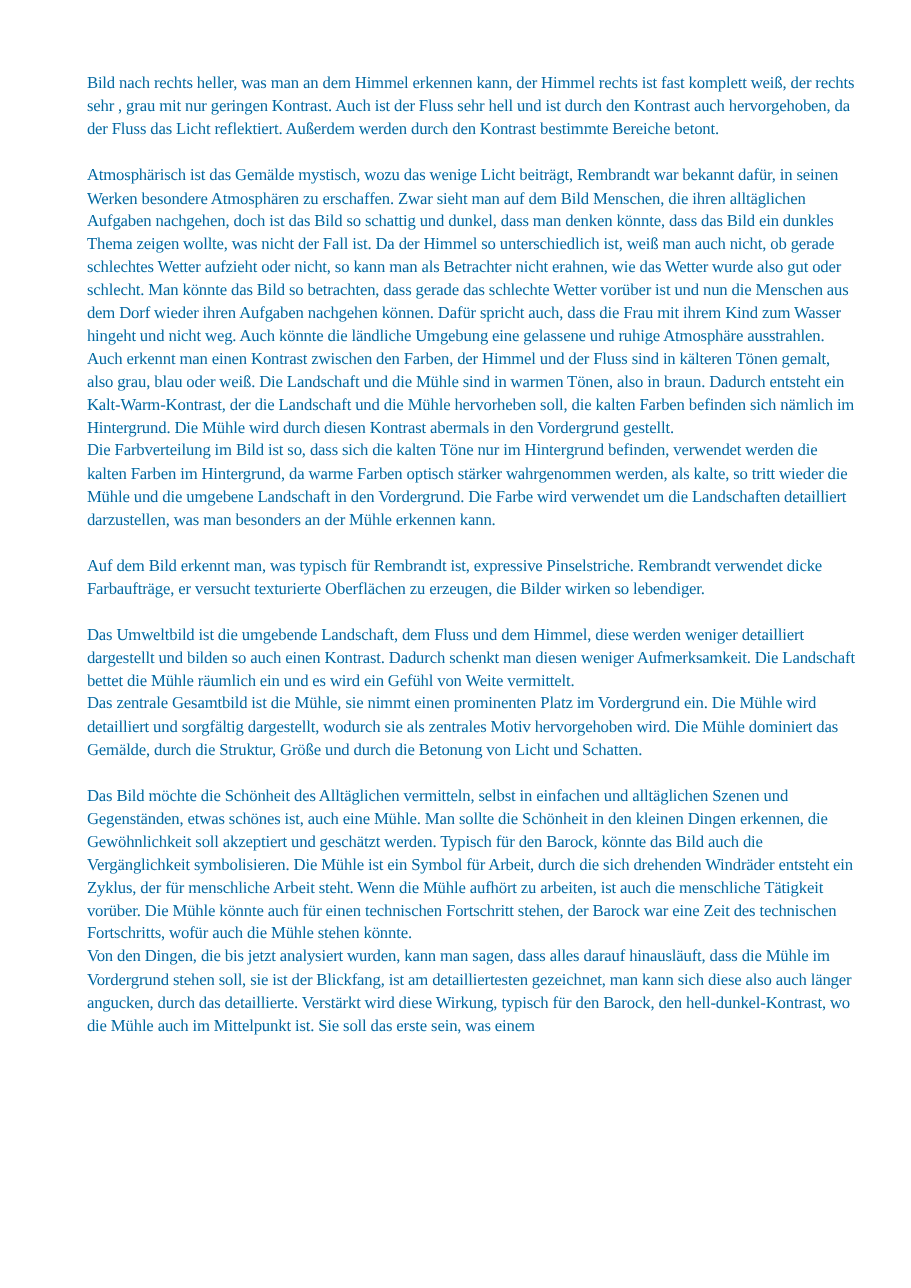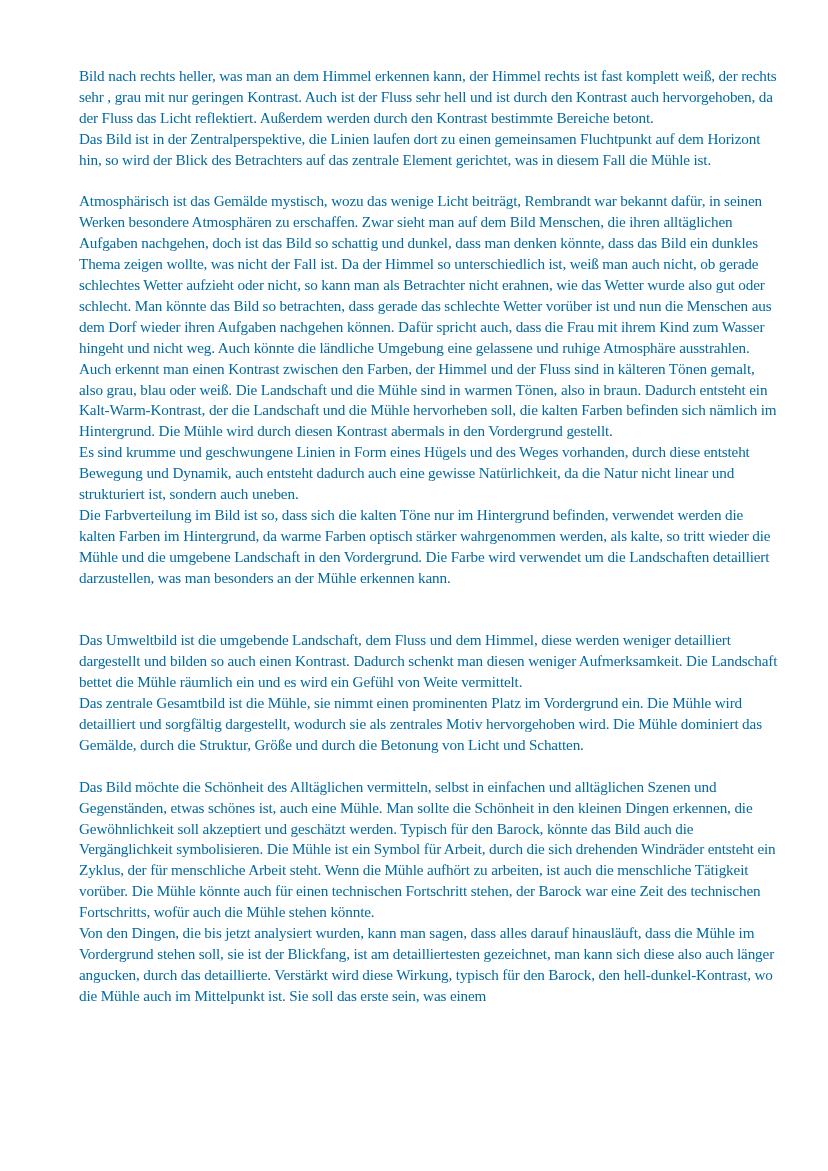--- a/index.html
+++ b/index.html
@@ -30,26 +30,25 @@
     }
     .gap {
       height: 20.9px;
     }
   </style>
 </head>
 <body>
 
 <div class="page">
   <p class="para">Bild nach rechts heller, was man an dem Himmel erkennen kann, der Himmel rechts ist fast komplett weiß, der rechts sehr , grau mit nur geringen Kontrast. Auch ist der Fluss sehr hell und ist durch den Kontrast auch hervorgehoben, da der Fluss das Licht reflektiert. Außerdem werden durch den Kontrast bestimmte Bereiche betont.</p>
-  <p class="para">Das Bild ist in der Zentralperspektive, die Linien laufen dort zu einen gemeinsamen Fluchtpunkt auf dem Horizont hin, so wird der Blick des Betrachters auf das zentrale Element gerichtet, was in diesem Fall die Mühle ist.</p>
   <div class="gap"></div>
   <p class="para">Atmosphärisch ist das Gemälde mystisch, wozu das wenige Licht beiträgt, Rembrandt war bekannt dafür, in seinen Werken besondere Atmosphären zu erschaffen. Zwar sieht man auf dem Bild Menschen, die ihren alltäglichen Aufgaben nachgehen, doch ist das Bild so schattig und dunkel, dass man denken könnte, dass das Bild ein dunkles Thema zeigen wollte, was nicht der Fall ist. Da der Himmel so unterschiedlich ist, weiß man auch nicht, ob gerade schlechtes Wetter aufzieht oder nicht, so kann man als Betrachter nicht erahnen, wie das Wetter wurde also gut oder schlecht. Man könnte das Bild so betrachten, dass gerade das schlechte Wetter vorüber ist und nun die Menschen aus dem Dorf wieder ihren Aufgaben nachgehen können. Dafür spricht auch, dass die Frau mit ihrem Kind zum Wasser hingeht und nicht weg. Auch könnte die ländliche Umgebung eine gelassene und ruhige Atmosphäre ausstrahlen.</p>
   <p class="para">Auch erkennt man einen Kontrast zwischen den Farben, der Himmel und der Fluss sind in kälteren Tönen gemalt, also grau, blau oder weiß. Die Landschaft und die Mühle sind in warmen Tönen, also in braun. Dadurch entsteht ein Kalt-Warm-Kontrast, der die Landschaft und die Mühle hervorheben soll, die kalten Farben befinden sich nämlich im Hintergrund. Die Mühle wird durch diesen Kontrast abermals in den Vordergrund gestellt.</p>
-  <p class="para">Es sind krumme und geschwungene Linien in Form eines Hügels und des Weges vorhanden, durch diese entsteht Bewegung und Dynamik, auch entsteht dadurch auch eine gewisse Natürlichkeit, da die Natur nicht linear und strukturiert ist, sondern auch uneben.</p>
   <p class="para">Die Farbverteilung im Bild ist so, dass sich die kalten Töne nur im Hintergrund befinden, verwendet werden die kalten Farben im Hintergrund, da warme Farben optisch stärker wahrgenommen werden, als kalte, so tritt wieder die Mühle und die umgebene Landschaft in den Vordergrund. Die Farbe wird verwendet um die Landschaften detailliert darzustellen, was man besonders an der Mühle erkennen kann.</p>
   <div class="gap"></div>
+  <p class="para">Auf dem Bild erkennt man, was typisch für Rembrandt ist, expressive Pinselstriche. Rembrandt verwendet dicke Farbaufträge, er versucht texturierte Oberflächen zu erzeugen, die Bilder wirken so lebendiger.</p>
   <div class="gap"></div>
   <p class="para">Das Umweltbild ist die umgebende Landschaft, dem Fluss und dem Himmel, diese werden weniger detailliert dargestellt und bilden so auch einen Kontrast. Dadurch schenkt man diesen weniger Aufmerksamkeit. Die Landschaft bettet die Mühle räumlich ein und es wird ein Gefühl von Weite vermittelt.</p>
   <p class="para">Das zentrale Gesamtbild ist die Mühle, sie nimmt einen prominenten Platz im Vordergrund ein. Die Mühle wird detailliert und sorgfältig dargestellt, wodurch sie als zentrales Motiv hervorgehoben wird. Die Mühle dominiert das Gemälde, durch die Struktur, Größe und durch die Betonung von Licht und Schatten.</p>
   <div class="gap"></div>
   <p class="para">Das Bild möchte die Schönheit des Alltäglichen vermitteln, selbst in einfachen und alltäglichen Szenen und Gegenständen, etwas schönes ist, auch eine Mühle. Man sollte die Schönheit in den kleinen Dingen erkennen, die Gewöhnlichkeit soll akzeptiert und geschätzt werden. Typisch für den Barock, könnte das Bild auch die Vergänglichkeit symbolisieren. Die Mühle ist ein Symbol für Arbeit, durch die sich drehenden Windräder entsteht ein Zyklus, der für menschliche Arbeit steht. Wenn die Mühle aufhört zu arbeiten, ist auch die menschliche Tätigkeit vorüber. Die Mühle könnte auch für einen technischen Fortschritt stehen, der Barock war eine Zeit des technischen Fortschritts, wofür auch die Mühle stehen könnte.</p>
   <p class="para">Von den Dingen, die bis jetzt analysiert wurden, kann man sagen, dass alles darauf hinausläuft, dass die Mühle im Vordergrund stehen soll, sie ist der Blickfang, ist am detailliertesten gezeichnet, man kann sich diese also auch länger angucken, durch das detaillierte. Verstärkt wird diese Wirkung, typisch für den Barock, den hell-dunkel-Kontrast, wo die Mühle auch im Mittelpunkt ist. Sie soll das erste sein, was einem</p>
 </div>
 
 </body></html>

